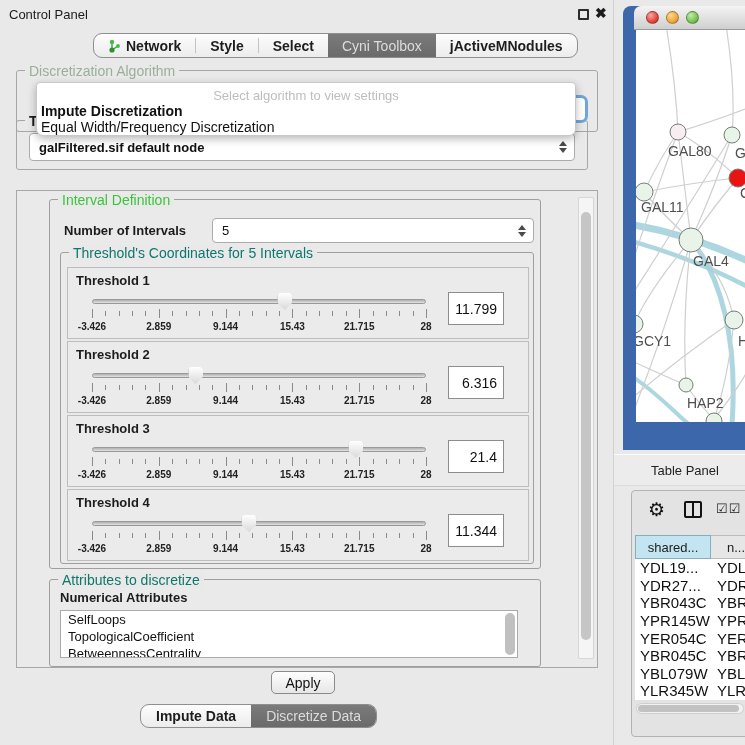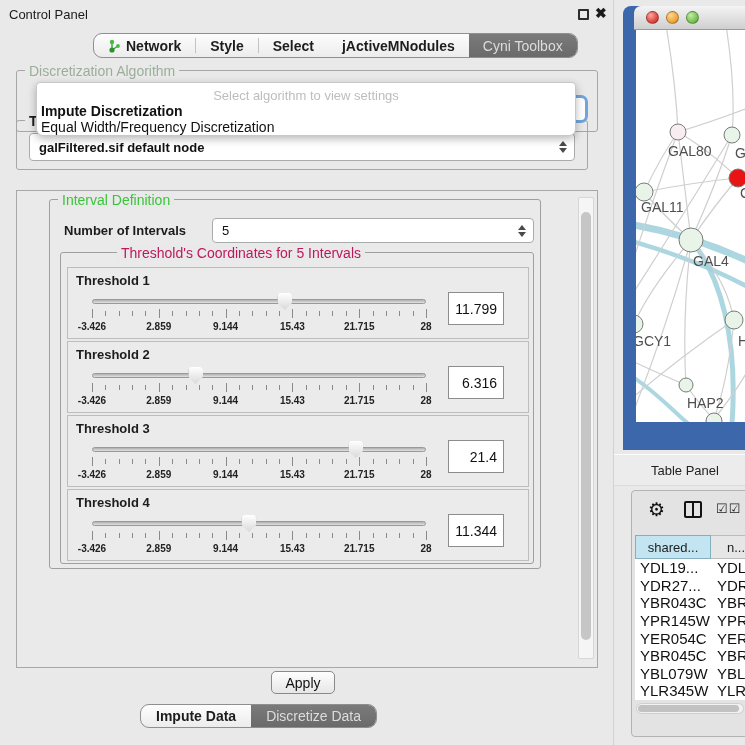--- a/index.html
+++ b/index.html
@@ -22,21 +22,21 @@
   .tab { display:flex; align-items:center; gap:5px; padding:0 14px; font-size:14px; font-weight:bold;
          color:#1d1d1d; position:relative; }
   .tab.selected { background:linear-gradient(#7b7b7b,#6a6a6a); color:#dcdcdc; font-weight:normal; }
   .tab-sep { width:1px; background:#c3c3c3; margin:4px 0; }
   .net-icon svg { display:block; }
 
   
   .group { position:absolute; border:1px solid #a6a6a6; border-radius:3px; }
   .group-label { position:absolute; top:-8px; left:8px; background:#e9e9e9; padding:0 4px; font-size:14px; }
   .glabel-green { color:#3bc43b; }
-  .glabel-blue  { color:#be185d;margin-left:48px; }
+  .glabel-blue  { color:#0f766e; }
   .glabel-dim   { color:#9aae9a; }
 
   
   .combo { position:relative; background:#fff; border:1px solid #ababab; border-radius:4px;
            display:flex; align-items:center; padding-left:9px; font-size:13px; color:#111; }
   .spinner { position:absolute; right:7px; top:50%; transform:translateY(-50%);
              display:flex; flex-direction:column; gap:2px; }
   .spinner i { display:block; width:0; height:0; border-left:4px solid transparent; border-right:4px solid transparent; }
   .spin-up   { border-bottom:5px solid #4a4a4a; }
   .spin-down { border-top:5px solid #4a4a4a; }
@@ -183,25 +183,25 @@
         <span>Network</span>
       </div>
       <div class="tab-sep"></div>
       <div class="tab">
         <span>Style</span>
       </div>
       <div class="tab-sep"></div>
       <div class="tab">
         <span>Select</span>
       </div>
+      <div class="tab selected">
+        <span>Cyni Toolbox</span>
+      </div>
       <div class="tab">
         <span>jActiveMNodules</span>
-      </div>
-      <div class="tab selected">
-        <span>Cyni Toolbox</span>
       </div>
     </div>
 
     <div class="group" id="alg-group">
       <span class="group-label glabel-dim">Discretization Algorithm</span>
     </div>
     <div id="alg-combo-ghost"></div>
 
     <div class="group" id="tabledata-group">
       <span class="group-label">Table Data</span>
@@ -408,20 +408,30 @@
                   <span class="tick-label" style="left: 60%;">15.43</span>
                   <span class="tick-label" style="left: 80%;">21.715</span>
                   <span class="tick-label" style="left: 100%;">28</span>
                 </div>
             </div>
             <div class="vbox">11.344</div>
           </div>
         </div>
       </div>
 
+      <div class="group" id="attr-group">
+        <span class="group-label glabel-blue">Attributes to discretize</span>
+        <span class="attr-sub">Numerical Attributes</span>
+        <div id="attr-list">
+          <div id="attr-scroll"></div>
+        <div class="attr-item">SelfLoops</div>
+            <div class="attr-item">TopologicalCoefficient</div>
+            <div class="attr-item">BetweennessCentrality</div>
+          </div>
+      </div>
 
       <div id="main-vscroll">
         <div class="vthumb"></div>
       </div>
     </div>
 
     <div id="apply-btn">Apply</div>
 
     <div id="bottom-tabbar">
       <div class="btab">

